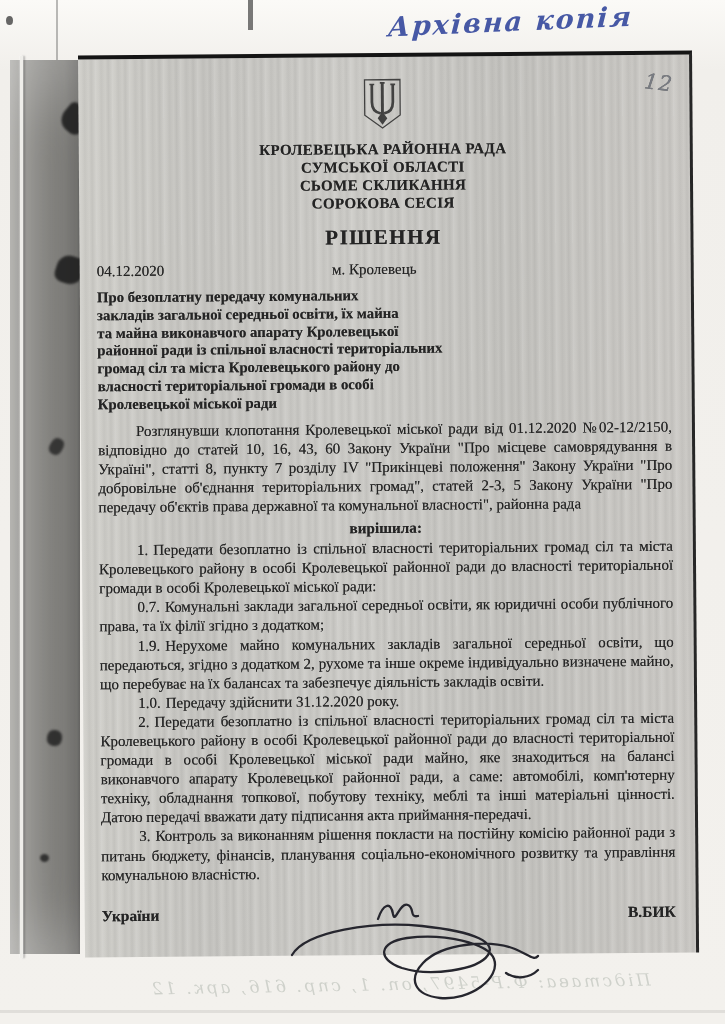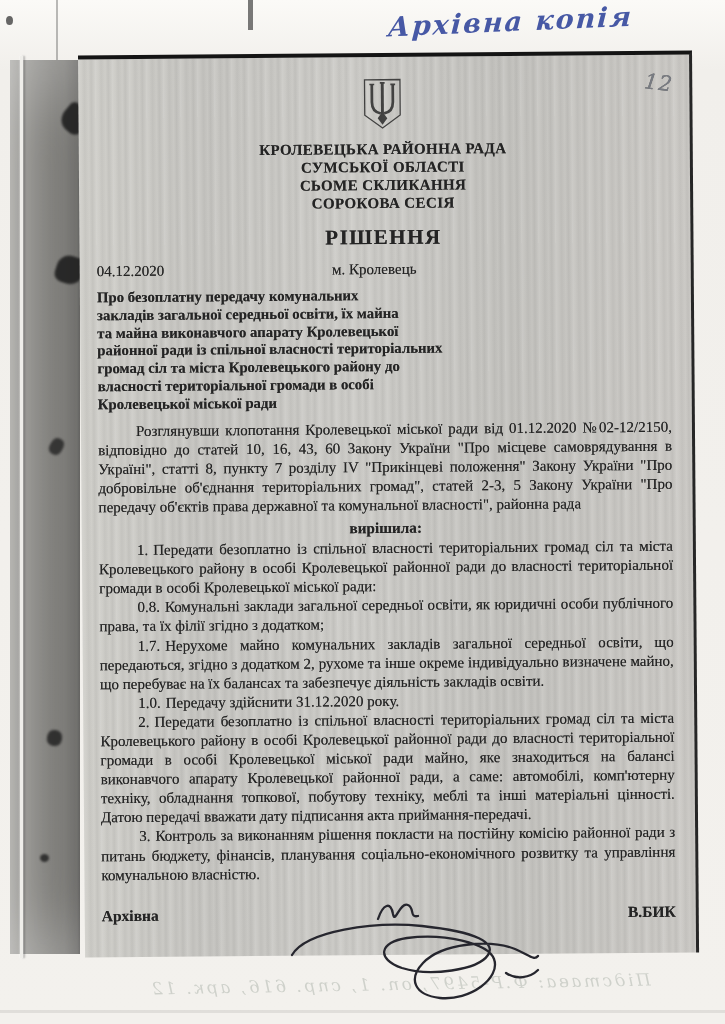--- a/index.html
+++ b/index.html
@@ -129,28 +129,28 @@
       <div>громад сіл та міста Кролевецького району до</div>
       <div>власності територіальної громади в особі</div>
       <div>Кролевецької міської ради</div>
     </div>
 
     <p class="para preamble">Розглянувши клопотання Кролевецької міської ради від 01.12.2020 №02-12/2150, відповідно до статей 10, 16, 43, 60 Закону України "Про місцеве самоврядування в Україні", статті 8, пункту 7 розділу IV "Прикінцеві положення" Закону України "Про добровільне об'єднання територіальних громад", статей 2-3, 5 Закону України "Про передачу об'єктів права державної та комунальної власності",  районна рада</p>
 
     <div class="resolved">вирішила:</div>
 
     <p class="para"><span class="inum">1.</span><span>Передати безоплатно  із спільної власності територіальних громад сіл та міста Кролевецького району в особі Кролевецької районної ради до власності територіальної громади в особі Кролевецької міської ради:</span></p>
-    <p class="para"><span class="inum">0.8.</span><span>Комунальні заклади загальної середньої освіти, як юридичні особи публічного права, та їх філії згідно з додатком;</span></p>
-    <p class="para"><span class="inum">1.7.</span><span>Нерухоме майно  комунальних закладів загальної середньої освіти, що передаються, згідно з додатком 2, рухоме та інше окреме індивідуально визначене майно, що перебуває на їх балансах та забезпечує діяльність закладів освіти.</span></p>
+    <p class="para"><span class="inum">0.7.</span><span>Комунальні заклади загальної середньої освіти, як юридичні особи публічного права, та їх філії згідно з додатком;</span></p>
+    <p class="para"><span class="inum">1.9.</span><span>Нерухоме майно  комунальних закладів загальної середньої освіти, що передаються, згідно з додатком 2, рухоме та інше окреме індивідуально визначене майно, що перебуває на їх балансах та забезпечує діяльність закладів освіти.</span></p>
     <p class="para"><span class="inum">1.0.</span><span>Передачу здійснити 31.12.2020 року.</span></p>
     <p class="para"><span class="inum">2.</span><span>Передати безоплатно  із спільної власності територіальних громад сіл та міста Кролевецького району в особі Кролевецької районної ради до власності територіальної громади в особі Кролевецької міської ради майно, яке знаходиться на балансі виконавчого апарату Кролевецької районної ради, а саме: автомобілі, комп'ютерну техніку, обладнання топкової, побутову техніку, меблі та інші матеріальні цінності. Датою передачі вважати дату підписання акта приймання-передачі.</span></p>
     <p class="para"><span class="inum">3.</span><span>Контроль за виконанням рішення покласти на постійну комісію районної ради з питань бюджету, фінансів, планування соціально-економічного розвитку та управління комунальною власністю.</span></p>
 
     <div class="sigrow">
-      <span>Архівна</span>
+      <span>України</span>
       <span>В.БИК</span>
     </div>
   </div>
 
   <svg class="signature" viewBox="0 0 262 118" xmlns="http://www.w3.org/2000/svg">
     <path d="M96 26 c5 -15 13 -18 15 -5 c2 11 7 -13 15 -9 c7 3 1 13 10 11"></path>
     <path d="M10 62 C24 38 92 28 140 33 C196 39 214 50 206 62 C196 77 148 84 120 75 C94 66 97 49 125 45 C162 40 206 50 212 66 C219 85 188 108 158 105 C132 102 126 86 141 70 C160 50 208 46 233 56 C247 62 252 68 256 63"></path>
     <path d="M224 80 c10 7 24 5 32 -3"></path>
   </svg>
 

